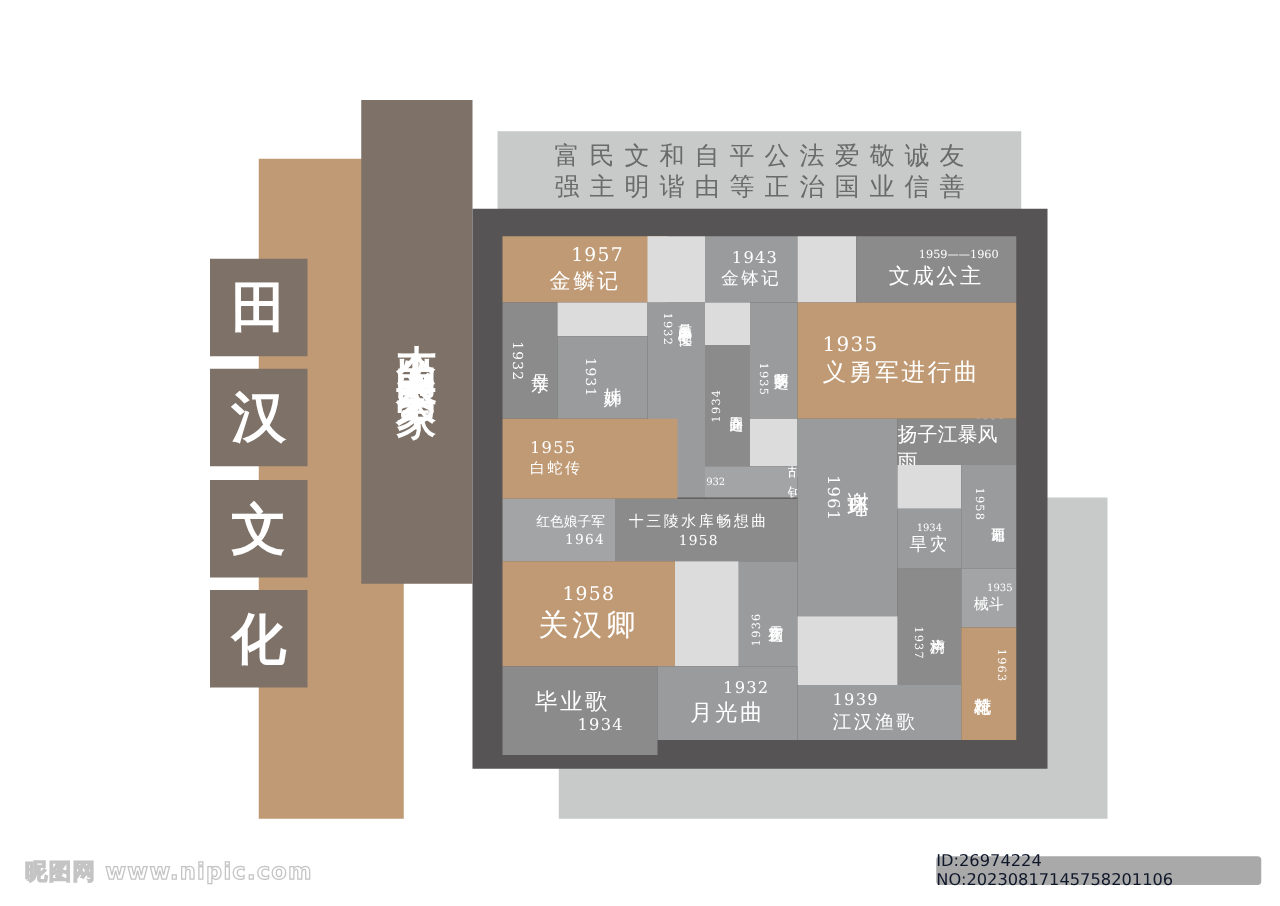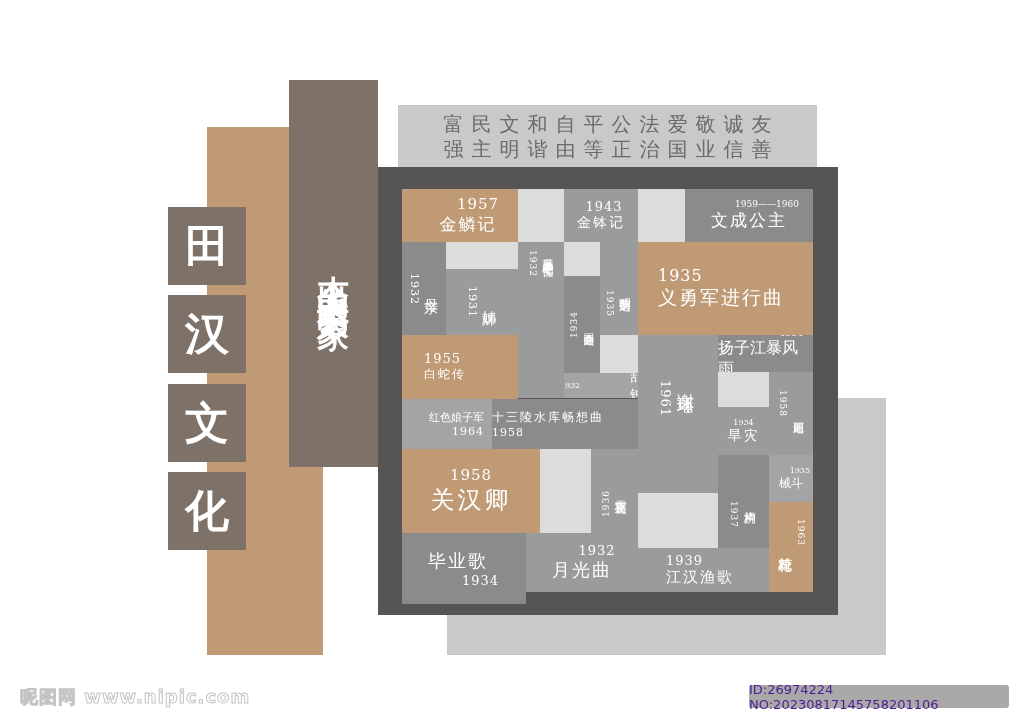--- a/index.html
+++ b/index.html
@@ -23,21 +23,21 @@
   .slogan { color:#6a6a6a; font-family:"DejaVu Sans","Liberation Sans",sans-serif; font-size:20px;
             display:flex; justify-content:center; align-items:center; gap:8px; }
   .slogan .col { display:flex; flex-direction:column; line-height:25px; }
   .vt { writing-mode:vertical-rl; text-orientation:upright; }
   .vy { writing-mode:vertical-rl; }
   .yr { font-size:13px; letter-spacing:1px; }
   .ttl { font-size:17px; letter-spacing:2px; }
   .big { font-size:24px; letter-spacing:3px; }
   .watermark-left { color:#ffffff; font-family:"DejaVu Sans","Liberation Sans",sans-serif; font-size:18px; font-weight:bold;
                     -webkit-text-stroke:1px #c4c4c4; letter-spacing:1px; }
-  .watermark-right { background:#a9a9a9; color:#4c1d95; font-family:"DejaVu Sans","Liberation Sans",sans-serif; font-size:13px;
+  .watermark-right { background:#a9a9a9; color:#0f172a; font-family:"DejaVu Sans","Liberation Sans",sans-serif; font-size:13px;
                      border-radius:3px; display:flex; align-items:center; justify-content:center; }
 </style>
 </head>
 <body>
 
 <div class="abs tan" style="left:207px;top:127px;width:116px;height:528px;"></div>
 <div class="abs lightgray" style="left:447px;top:398px;width:439px;height:257px;"></div>
 
 <div class="abs brown bigchar" style="left:168px;top:207px;width:78px;height:78px;">田</div>
 <div class="abs brown bigchar" style="left:168px;top:295px;width:78px;height:78px;">汉</div>
@@ -135,21 +135,21 @@
 <div class="abs g2 cell" style="left:600px;top:242px;width:38px;height:93px;flex-direction:row;align-items:center;justify-content:center;gap:1px;">
   <span class="vy yr" style="font-size:9px;margin-top:30px;">1935</span>
   <span class="vt" style="font-size:12px;">黎明之前</span>
 </div>
 <div class="abs gpale" style="left:600px;top:335px;width:38px;height:38px;"></div>
 <div class="abs tan cell" style="left:638px;top:242px;width:175px;height:93px;justify-content:center;padding-left:20px;">
   <span class="yr" style="font-size:16px;">1935</span>
   <span class="ttl" style="font-size:19px;">义勇军进行曲</span>
 </div>
 
-<div class="abs tan cell" style="left:402px;top:335px;width:116px;height:64px;justify-content:center;padding-left:22px;">
+<div class="abs tan cell" style="left:402px;top:335px;width:140px;height:64px;justify-content:center;padding-left:22px;">
   <span class="yr">1955</span>
   <span class="ttl" style="font-size:12px;">白蛇传</span>
 </div>
 <div class="abs g3 cell" style="left:564px;top:373px;width:74px;height:25px;flex-direction:row;align-items:center;justify-content:center;gap:2px;">
   <span style="font-size:8px;">1932</span>
   <span style="font-size:12px;margin-left:48px;">乱钟</span>
 </div>
 <div class="abs g2 cell" style="left:638px;top:335px;width:80px;height:158px;flex-direction:row;align-items:flex-start;justify-content:center;padding-top:45px;gap:2px;">
   <span class="vy yr" style="font-size:13px;">1961</span>
   <span class="vt ttl" style="font-size:17px;">谢瑶环</span>
@@ -161,21 +161,21 @@
 <div class="abs gpale" style="left:718px;top:372px;width:51px;height:35px;"></div>
 <div class="abs g2 cell" style="left:769px;top:372px;width:44px;height:83px;flex-direction:row;align-items:center;justify-content:center;gap:2px;">
   <span class="vy yr" style="font-size:9px;margin-bottom:20px;">1958</span>
   <span class="vt" style="font-size:11px;">西厢记</span>
 </div>
 
 <div class="abs g3 cell" style="left:402px;top:399px;width:90px;height:50px;align-items:flex-end;justify-content:center;padding-right:8px;">
   <span style="font-size:11px;">红色娘子军</span>
   <span class="yr" style="font-size:11px;">1964</span>
 </div>
-<div class="abs g1 cell" style="left:492px;top:399px;width:146px;height:50px;align-items:flex-start;justify-content:center;padding-right:12px;">
+<div class="abs g1 cell" style="left:492px;top:399px;width:146px;height:50px;align-items:center;justify-content:center;padding-right:12px;">
   <span style="font-size:12px;letter-spacing:2px;">十三陵水库畅想曲</span>
   <span class="yr" style="font-size:11px;">1958</span>
 </div>
 <div class="abs g2 cell" style="left:718px;top:407px;width:51px;height:48px;align-items:center;justify-content:center;">
   <span style="font-size:8px;">1934</span>
   <span style="font-size:14px;letter-spacing:2px;">旱灾</span>
 </div>
 
 <div class="abs tan cell" style="left:402px;top:449px;width:138px;height:84px;align-items:center;justify-content:center;">
   <span class="yr" style="font-size:15px;">1958</span>

